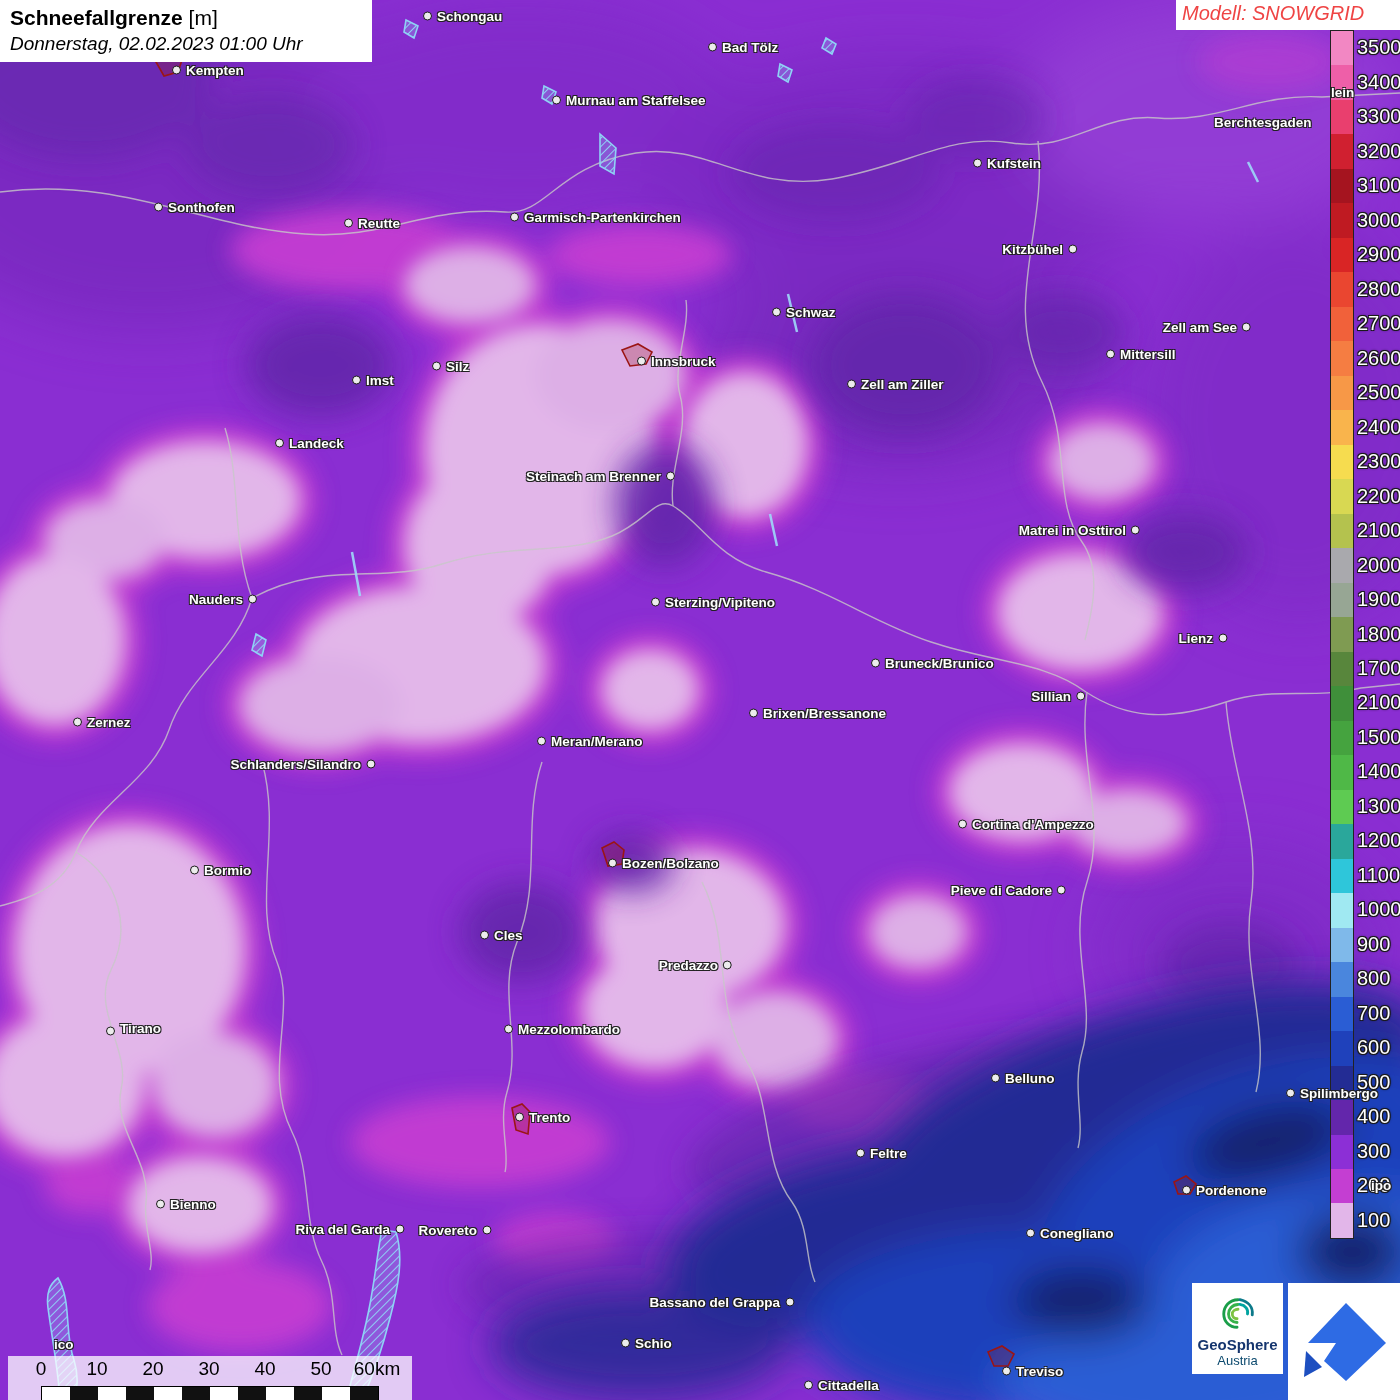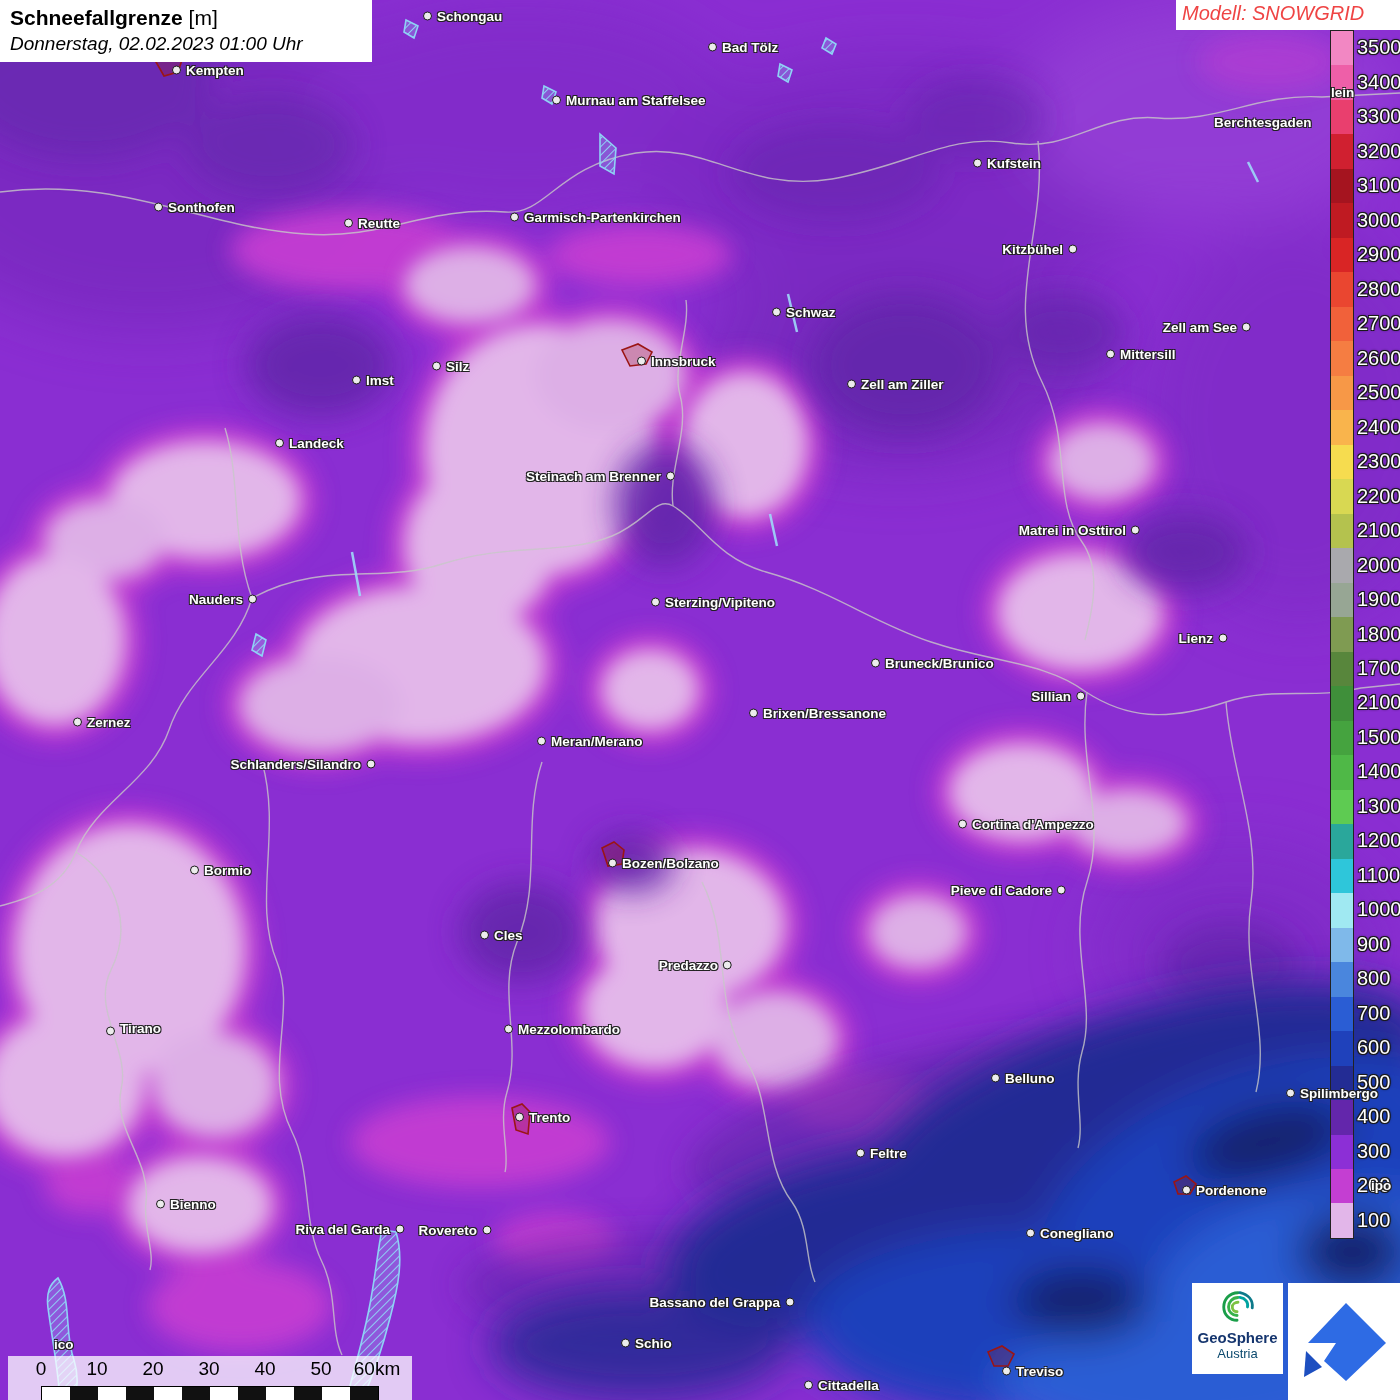--- a/index.html
+++ b/index.html
@@ -34,21 +34,21 @@
   .frag{position:absolute;transform:translateY(-50%);white-space:nowrap;}
 
   
   .scalebar{position:absolute;left:8px;top:1356px;width:404px;height:44px;background:rgba(255,255,255,0.75);z-index:30;}
   .sb-label{position:absolute;top:2px;transform:translateX(-50%);font-size:19px;color:#000;}
   .sb-bar{position:absolute;left:33px;top:30px;width:336px;height:14px;border:1px solid #000;display:flex;}
   .sb-cell{width:28px;height:14px;}
   .sb-cell.w{background:#fff;} .sb-cell.b{background:#111;}
 
   
-  .geo-logo{position:absolute;left:1192px;top:1283px;width:91px;height:91px;background:#fff;z-index:30;text-align:center;box-sizing:border-box;padding-top:4px;}
+  .geo-logo{position:absolute;left:1192px;top:1283px;width:91px;height:91px;background:#fff;z-index:30;text-align:center;box-sizing:border-box;padding-top:11px;}
   .geo-logo .nm{font-size:15px;font-weight:bold;color:#15356e;line-height:17px;}
   .geo-logo .sb{font-size:13px;color:#0c4a6e;line-height:15px;}
   .partner-logo{position:absolute;left:1288px;top:1283px;width:112px;height:117px;background:#fff;z-index:30;}
 </style>
 </head>
 <body>
 
 <div class="map">
 
   <svg class="base" width="1400" height="1400" viewBox="0 0 1400 1400">

